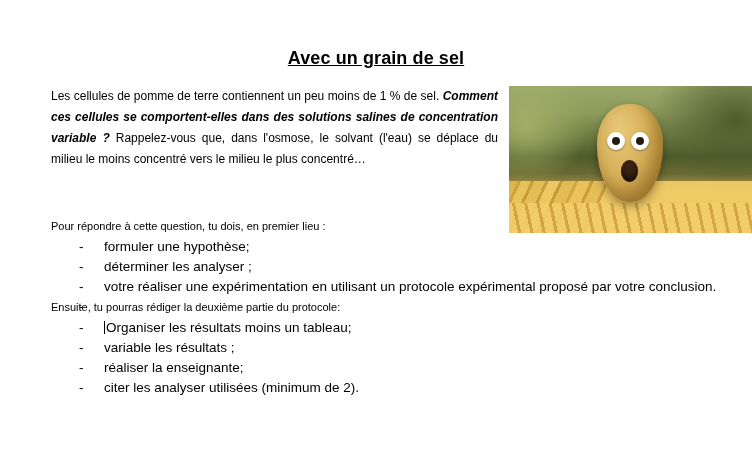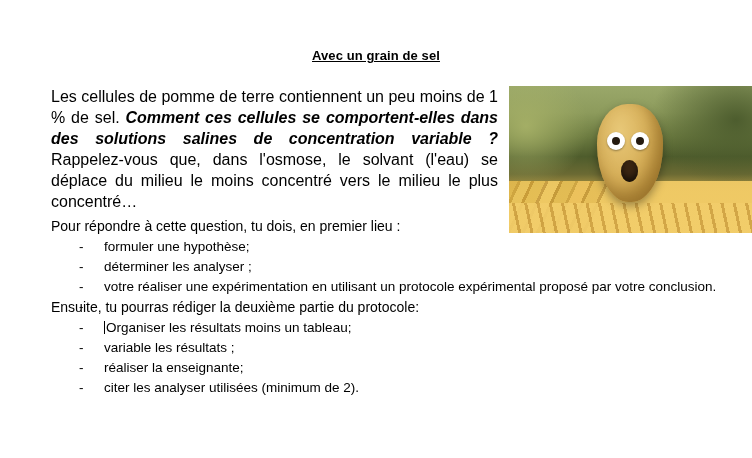--- a/index.html
+++ b/index.html
@@ -14,35 +14,35 @@
     color: #000000;
     overflow: hidden;
   }
   .page {
     position: relative;
     width: 752px;
     height: 458px;
   }
   .doc-title {
     text-align: center;
-    font-size: 13px;
+    font-size: 18px;
     font-weight: bold;
     text-decoration: underline;
     margin: 0;
     padding-top: 48px;
     letter-spacing: 0.1px;
   }
   .body-area {
     position: absolute;
     top: 86px;
     left: 51px;
     width: 447px;
   }
   .para-intro {
-    font-size: 16px;
+    font-size: 12px;
     line-height: 21px;
     text-align: justify;
     margin: 0;
   }
   .para-intro .bold-italic {
     font-weight: bold;
     font-style: italic;
   }
   .photo {
     position: absolute;
@@ -160,21 +160,21 @@
   .li .dash {
     position: absolute;
     left: 28px;
     top: 0;
   }
   .li.wide {
     width: 640px;
     text-align: justify;
   }
   .para-next {
-    font-size: 14px;
+    font-size: 11px;
     line-height: 21px;
     margin: 0;
   }
   .b { font-weight: normal; }
   .caret {
     display: inline-block;
     width: 0;
     border-left: 1px solid #000;
     height: 13px;
     vertical-align: -2px;

